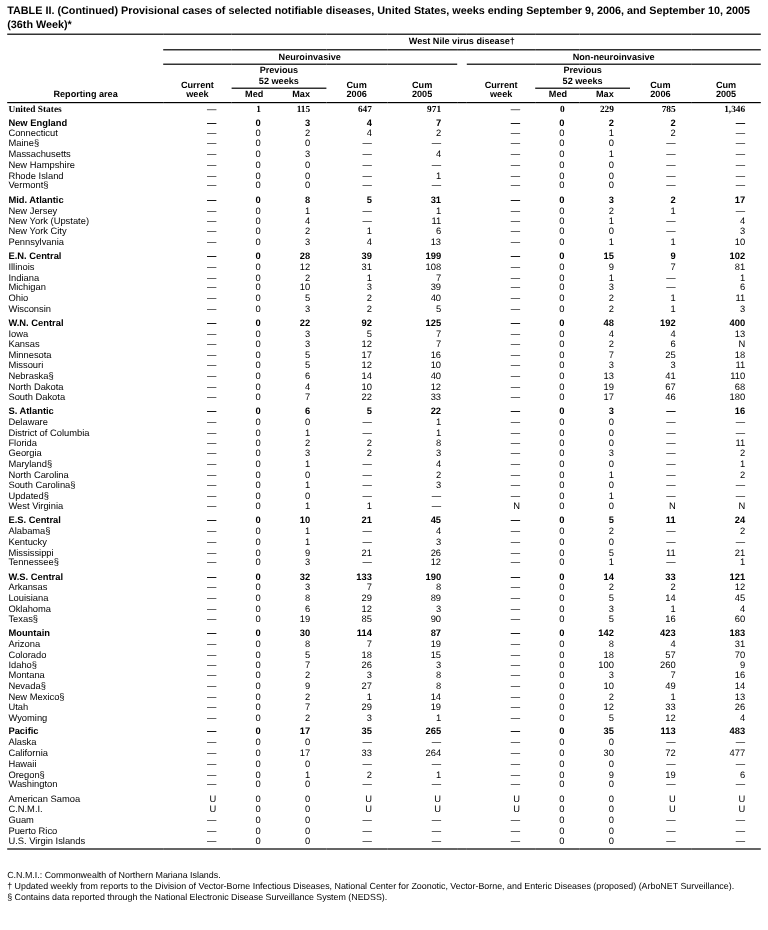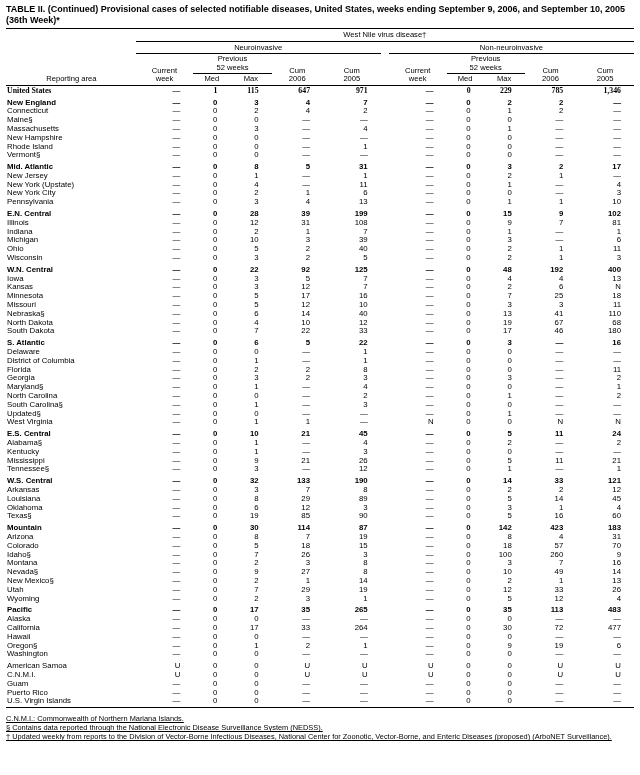--- a/index.html
+++ b/index.html
@@ -12,38 +12,38 @@
   }
   .title {
     font-size: 9px; font-weight: 700; line-height: 1.18;
     margin: 0 0 3px 0;
   }
   table {
     width: 100%; border-collapse: collapse; table-layout: fixed;
     border-top: 1.5px solid #000;
   }
   th {
-    font-size: 7.6px; font-weight: 400; vertical-align: bottom;
+    font-size: 7.6px; font-weight: 700; vertical-align: bottom;
     padding: 1px 0; line-height: 1.12; white-space: pre-line;
   }
   th.area-head { text-align: center; padding-left: 1px; }
   th.disease, th.grp { text-align: center; padding-top: 2px; }
   th.cw, th.prev, th.cum, th.mm { text-align: center; }
   th.disease, th.grp, th.prev { border-bottom: 1px solid #000; }
   th.sp { border-bottom: none; }
   td {
     font-size: 7.8px; line-height: 1.13; padding: 0; vertical-align: bottom;
   }
   td.area { text-align: left; padding-left: 1px; white-space: nowrap; overflow: hidden; }
   td.num { text-align: right; padding-right: 13px; white-space: nowrap; }
   tbody tr:first-child td { border-top: 1.3px solid #000; padding-top: 1px; font-family: Liberation Serif, serif; }
   tbody tr:last-child td { border-bottom: 1px solid #000; padding-bottom: 1px; margin-left: 32px; }
   tr.bold td { font-weight: 700; }
   tr.gap td { padding-top: 3px; }
-  .footnotes { margin-top: 6px; text-decoration: underline; }
+  .footnotes { margin-top: 17px; }
   .footnote {
     font-size: 7.4px; line-height: 1.22;
     padding-left: 8px; text-indent: -8px;
   }
 </style>
 </head>
 <body>
 
 <div class="title">TABLE II. (Continued) Provisional cases of selected notifiable diseases, United States, weeks ending September 9, 2006, and September 10, 2005 (36th Week)*</div>
 
@@ -1035,15 +1035,15 @@
         <td class="num">0</td>
         <td class="num">0</td>
         <td class="num">—</td>
         <td class="num">—</td>
       </tr>
     </tbody>
 </table>
 
 <div class="footnotes">
     <div class="footnote">C.N.M.I.: Commonwealth of Northern Mariana Islands.</div>
+    <div class="footnote">† Updated weekly from reports to the Division of Vector-Borne Infectious Diseases, National Center for Zoonotic, Vector-Borne, and Enteric Diseases (proposed) (ArboNET Surveillance).</div>
     <div class="footnote">§ Contains data reported through the National Electronic Disease Surveillance System (NEDSS).</div>
-    <div class="footnote">† Updated weekly from reports to the Division of Vector-Borne Infectious Diseases, National Center for Zoonotic, Vector-Borne, and Enteric Diseases (proposed) (ArboNET Surveillance).</div>
   </div>
 
 </body></html>

